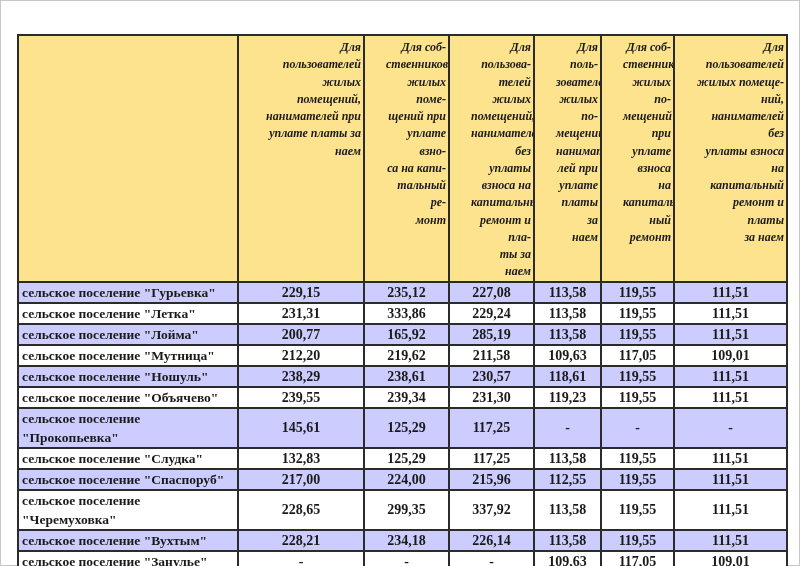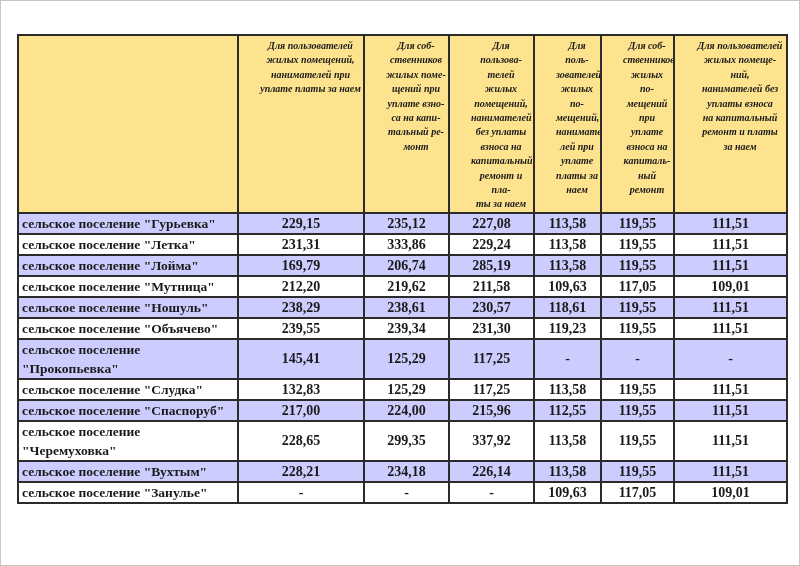--- a/index.html
+++ b/index.html
@@ -30,24 +30,24 @@
     text-align:center;
     font-size:12.5px;
     line-height:1.4;
     padding:3px 2px 0 2px;
     white-space:pre-line;
   }
   tr.colhead-row td {
     background:#FDE38D;
     height:140px;
     vertical-align:top;
-    text-align:center;
+    text-align:right;
     font-weight:bold;
     font-style:italic;
-    font-size:10px;
+    font-size:12px;
     line-height:1.44;
     padding:3px 2px 0 21px;
     white-space:pre-line;
   }
   tr.data-row td {
     height:19px;
     font-weight:bold;
     font-size:14px;
     text-align:center;
     vertical-align:middle;
@@ -140,22 +140,22 @@
           <td class="name">сельское поселение "Летка"</td>
           <td>231,31</td>
           <td>333,86</td>
           <td>229,24</td>
           <td>113,58</td>
           <td>119,55</td>
           <td>111,51</td>
         </tr>
         <tr class="data-row lav">
           <td class="name">сельское поселение "Лойма"</td>
-          <td>169,79</td>
-          <td>206,74</td>
+          <td>200,77</td>
+          <td>165,92</td>
           <td>285,19</td>
           <td>113,58</td>
           <td>119,55</td>
           <td>111,51</td>
         </tr>
         <tr class="data-row">
           <td class="name">сельское поселение "Мутница"</td>
           <td>212,20</td>
           <td>219,62</td>
           <td>211,58</td>
@@ -176,21 +176,21 @@
           <td class="name">сельское поселение "Объячево"</td>
           <td>239,55</td>
           <td>239,34</td>
           <td>231,30</td>
           <td>119,23</td>
           <td>119,55</td>
           <td>111,51</td>
         </tr>
         <tr class="data-row lav">
           <td class="name">сельское поселение "Прокопьевка"</td>
-          <td>145,41</td>
+          <td>145,61</td>
           <td>125,29</td>
           <td>117,25</td>
           <td>-</td>
           <td>-</td>
           <td>-</td>
         </tr>
         <tr class="data-row">
           <td class="name">сельское поселение "Слудка"</td>
           <td>132,83</td>
           <td>125,29</td>

